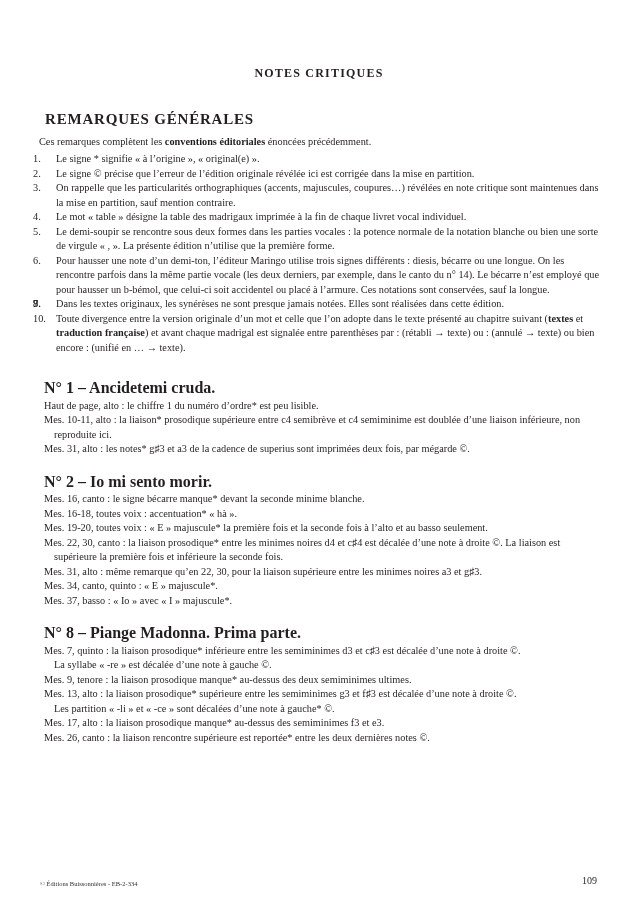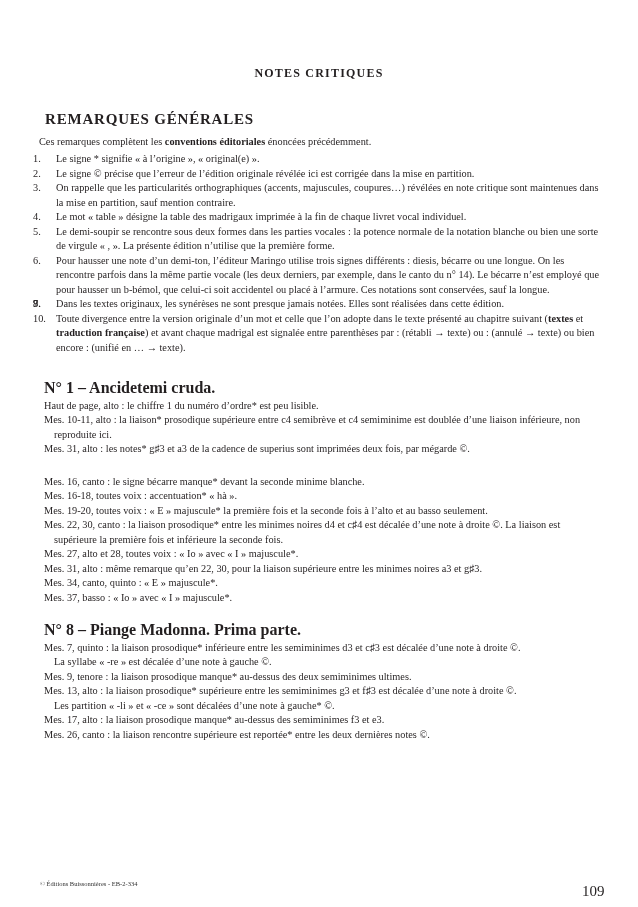--- a/index.html
+++ b/index.html
@@ -13,21 +13,21 @@
   ol.remarks { list-style: none; margin: 0; padding: 0; }
   ol.remarks li { position: relative; padding-left: 12px; margin-left: -3px; }
   ol.remarks li .num { position: absolute; left: -11px; width: 18px; text-align: left; }
   .note-block { margin-top: 18px; margin-left: -3px; }
   .note-block.first { margin-top: 26px; }
   .note-title { font-weight: bold; margin-bottom: 3px; font-size: 16px; }
   .note-line { padding-left: 10px; text-indent: -10px; }
   .note-line.cont { padding-left: 10px; text-indent: 0; }
   b { font-weight: bold; text-align: center; }
   .footer-left { position: absolute; top: 880px; left: 40px; font-size: 6.5px; color: #333; }
-  .footer-right { position: absolute; top: 875px; left: 582px; font-size: 15px; margin-top: 8px; }
+  .footer-right { position: absolute; top: 875px; left: 582px; font-size: 10px; }
 </style>
 </head>
 <body>
 
 <div class="page-title">NOTES CRITIQUES</div>
 
 <div class="content">
   <div class="section-title">REMARQUES GÉNÉRALES</div>
   <div class="intro"><span>Ces remarques complètent les </span><b>conventions éditoriales</b><span> énoncées précédemment.</span></div>
 
@@ -47,26 +47,26 @@
   <div class="note-block first">
     <div class="note-title">N° 1 – Ancidetemi cruda.</div>
     <div class="note-lines">
         <div class="note-line">Haut de page, alto : le chiffre 1 du numéro d’ordre* est peu lisible.</div>
         <div class="note-line">Mes. 10-11, alto : la liaison* prosodique supérieure entre c4 semibrève et c4 semiminime est doublée d’une liaison inférieure, non reproduite ici.</div>
         <div class="note-line">Mes. 31, alto : les notes* g♯3 et a3 de la cadence de superius sont imprimées deux fois, par mégarde ©.</div>
       </div>
   </div>
 
   <div class="note-block">
+    <div class="note-title">N° 2 – Io mi sento morir.</div>
     <div class="note-lines">
         <div class="note-line">Mes. 16, canto : le signe bécarre manque* devant la seconde minime blanche.</div>
         <div class="note-line">Mes. 16-18, toutes voix : accentuation* « hà ».</div>
         <div class="note-line">Mes. 19-20, toutes voix : « E » majuscule* la première fois et la seconde fois à l’alto et au basso seulement.</div>
         <div class="note-line">Mes. 22, 30, canto : la liaison prosodique* entre les minimes noires d4 et c♯4 est décalée d’une note à droite ©. La liaison est supérieure la première fois et inférieure la seconde fois.</div>
-        <div class="note-line">Mes. 27, alto et 28, toutes voix : « Io » avec « I » majuscule*.</div>
         <div class="note-line">Mes. 31, alto : même remarque qu’en 22, 30, pour la liaison supérieure entre les minimes noires a3 et g♯3.</div>
         <div class="note-line">Mes. 34, canto, quinto : « E » majuscule*.</div>
         <div class="note-line">Mes. 37, basso : « Io » avec « I » majuscule*.</div>
       </div>
   </div>
 
   <div class="note-block">
     <div class="note-title">N° 8 – Piange Madonna. Prima parte.</div>
     <div class="note-lines">
         <div class="note-line">Mes. 7, quinto : la liaison prosodique* inférieure entre les semiminimes d3 et c♯3 est décalée d’une note à droite ©.</div>

